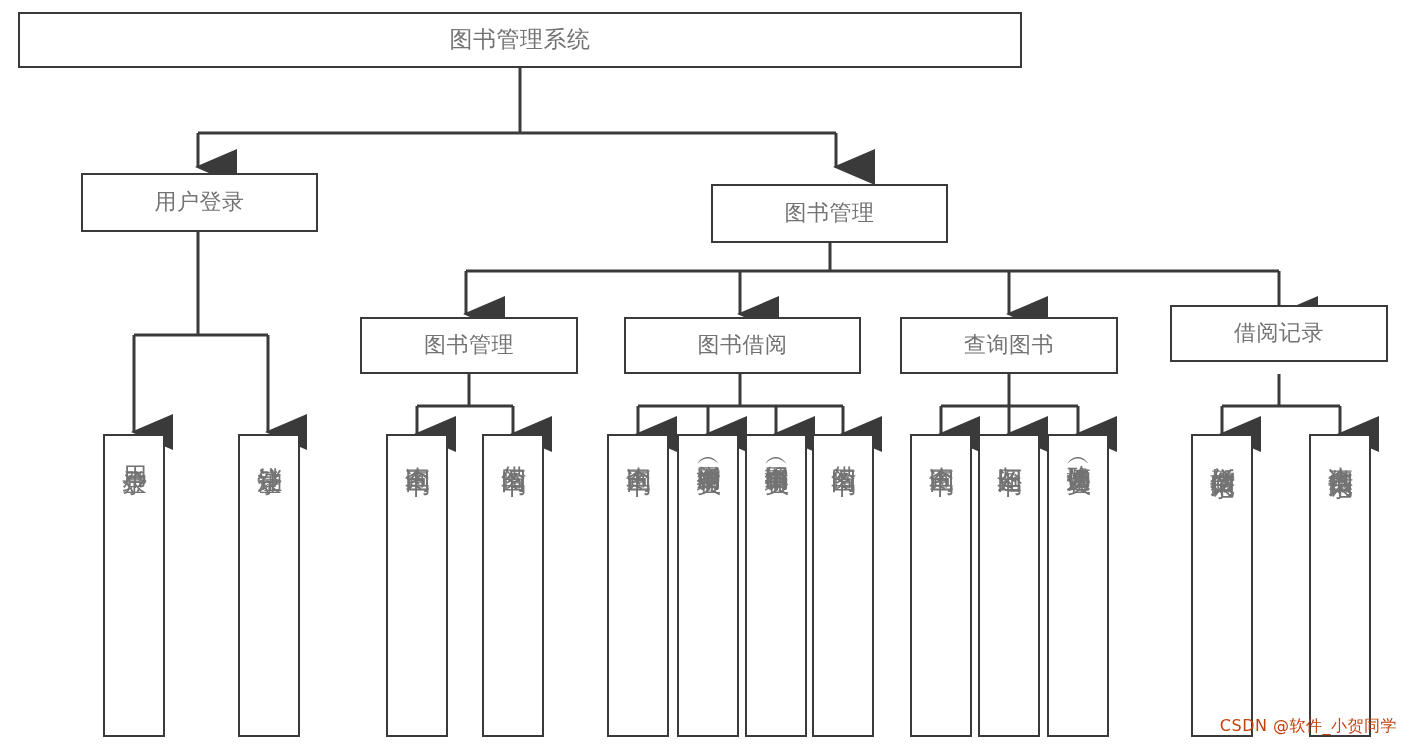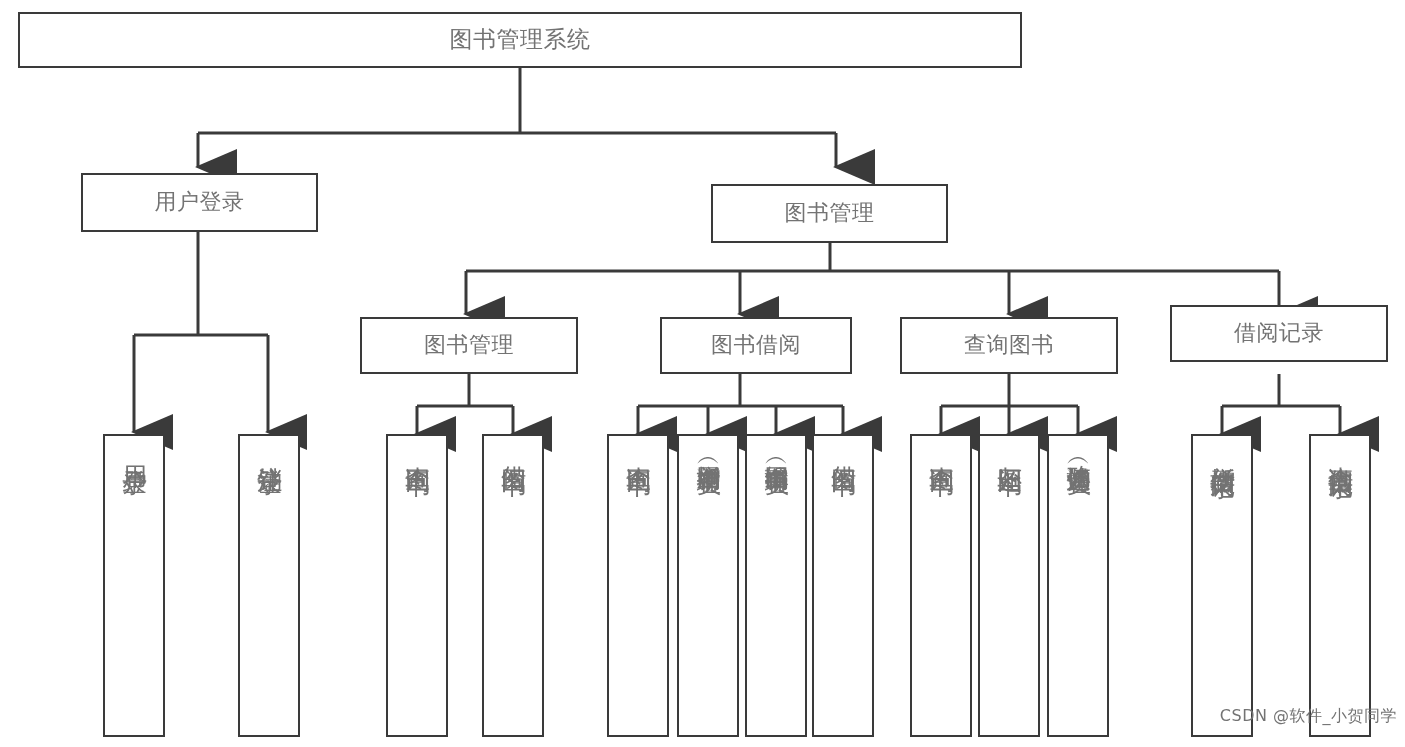--- a/index.html
+++ b/index.html
@@ -57,23 +57,23 @@
     font-size:25px;
     line-height:1.06;
     letter-spacing:2px;
     white-space:nowrap;
     text-align:left;
   }
   .v-node.tall .label{ font-size:24px; letter-spacing:1px; }
   .watermark{
     position:absolute;
     right:8px;
-    bottom:20px;
+    bottom:10px;
     font-size:16px;
-    color:#737373;
+    color:#c2410c;
     letter-spacing:0.5px;
     z-index:3;
     white-space:nowrap;
     font-family:"DejaVu Sans","Liberation Sans",sans-serif;
     margin-left:32px;
   }
 </style>
 </head>
 <body>
 
@@ -139,21 +139,21 @@
   </div>
 
   <div class="node h-node" style="left:711px;top:184px;width:237px;height:59px;">
     <span class="label">图书管理</span>
   </div>
 
   <div class="node h-node" style="left:360px;top:317px;width:218px;height:57px;">
     <span class="label">图书管理</span>
   </div>
 
-  <div class="node h-node" style="left:660px;top:317px;width:192px;height:57px;">
+  <div class="node h-node" style="left:624px;top:317px;width:237px;height:57px;">
     <span class="label">图书借阅</span>
   </div>
 
   <div class="node h-node" style="left:900px;top:317px;width:218px;height:57px;">
     <span class="label">查询图书</span>
   </div>
 
   <div class="node h-node" style="left:1170px;top:305px;width:218px;height:57px;">
     <span class="label">借阅记录</span>
   </div>

